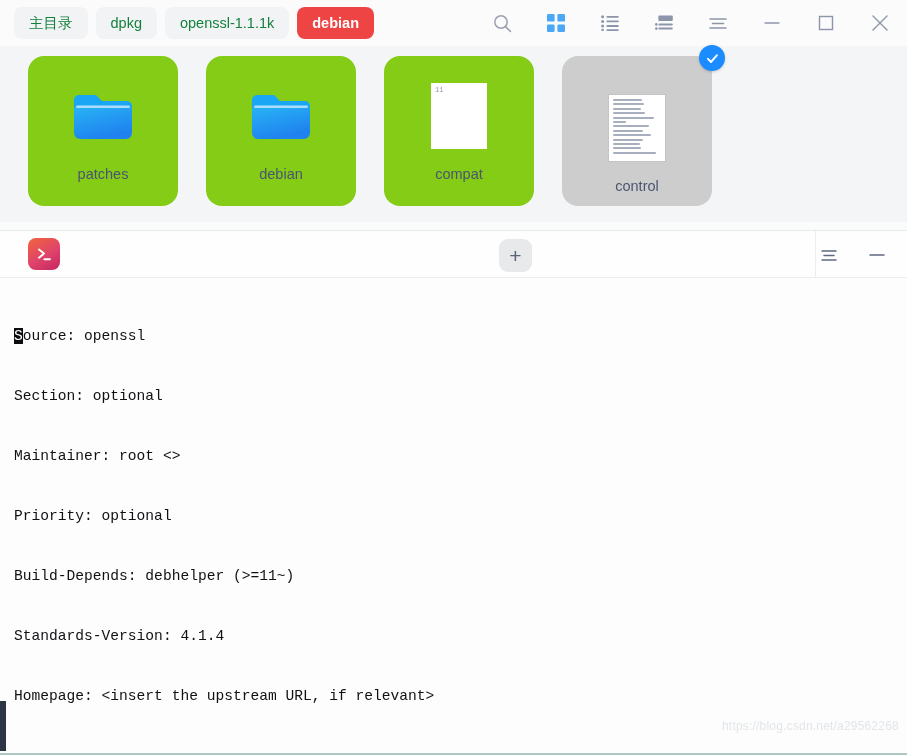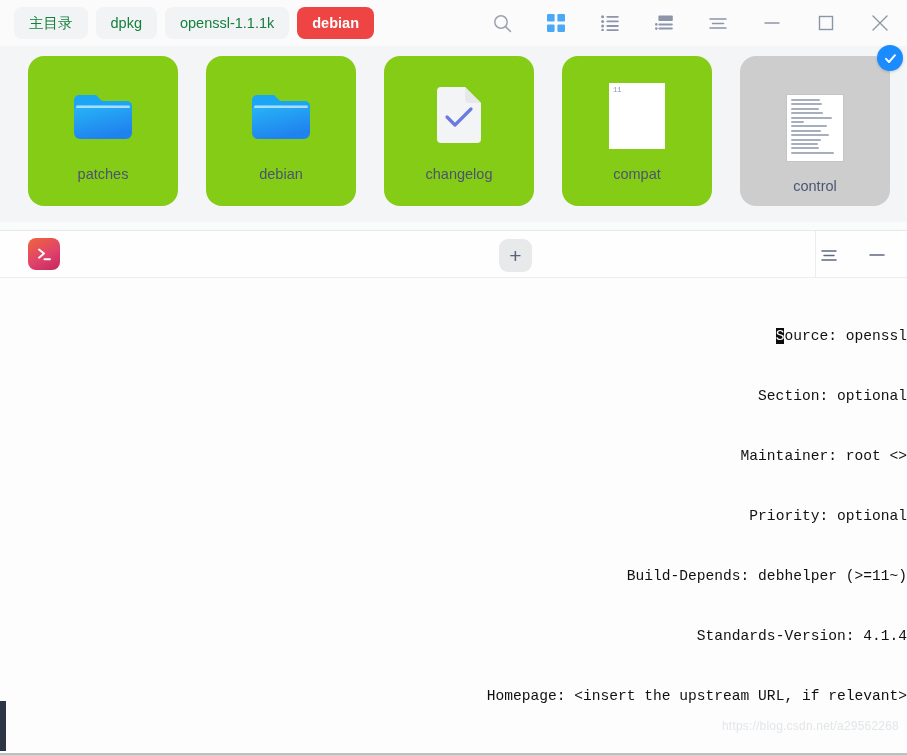--- a/index.html
+++ b/index.html
@@ -96,21 +96,21 @@
     display:flex; align-items:center; justify-content:center;
     color:#5a6478; font-size:21px; line-height:1; cursor:default;
   }
   .term-right { position:absolute; right:6px; top:0; height:48px; display:flex; align-items:center; }
   .term-rbtn { width:48px; height:48px; display:flex; align-items:center; justify-content:center; cursor:default; }
 
   .term-body {
     position:relative; width:907px; height:477px; background:#fdfdfd;
     font-family:"Liberation Mono","DejaVu Sans Mono",monospace;
     font-size:14.6px; line-height:20px; color:#101114;
-    padding:8px 0 0 14px; white-space:pre; overflow:hidden;text-align:right;
+    padding:8px 0 0 14px; white-space:pre; overflow:hidden;
   }
   .term-line { height:20px; }
   .cursor { background:#0b0c0e; color:#fdfdfd; }
   .left-strip { position:absolute; left:0; top:423px; width:6px; height:50px; background:#2d3446; }
   .watermark {
     position:absolute; right:8px; bottom:22px;
     font-size:12px; color:#e2e6e9; letter-spacing:.2px;
     font-family:"Liberation Sans", sans-serif; user-select:none;
   }
   .bottom-rule { position:absolute; left:0; bottom:0; width:907px; height:2px; background:#6f9b93; opacity:.55; }
@@ -230,30 +230,20 @@
                 </linearGradient>
               </defs>
               <path d="M2 10a5 5 0 0 1 5-5h17l6 6h25a5 5 0 0 1 5 5v6H2z" fill="#1aa5f5"></path>
               <rect x="2" y="15" width="58" height="34" rx="6" fill="url(#fg2)"></rect>
               <rect x="4" y="15.5" width="54" height="2.6" rx="1.3" fill="#bfe6fb" opacity=".85"></rect>
             </svg>
           </div>
           <div class="label">debian</div>
         </div>
 
-        <div class="card">
-          <div class="thumb">
-            <svg width="52" height="62" viewBox="0 0 52 62">
-              <path d="M4 6a4 4 0 0 1 4-4h24l16 16v36a4 4 0 0 1-4 4H8a4 4 0 0 1-4-4z" fill="#f3f4f6"></path>
-              <path d="M32 2l16 16H36a4 4 0 0 1-4-4z" fill="#e6e8ec"></path>
-              <polyline points="14,32 22,40 38,24" fill="none" stroke="#6b7ae0" stroke-width="3.2" stroke-linecap="round" stroke-linejoin="round"></polyline>
-            </svg>
-          </div>
-          <div class="label">changelog</div>
-        </div>
 
         <div class="card">
           <div class="thumb">
             <div class="compat-thumb">
               <span class="mark">11</span>
             </div>
           </div>
           <div class="label">compat</div>
         </div>
 

